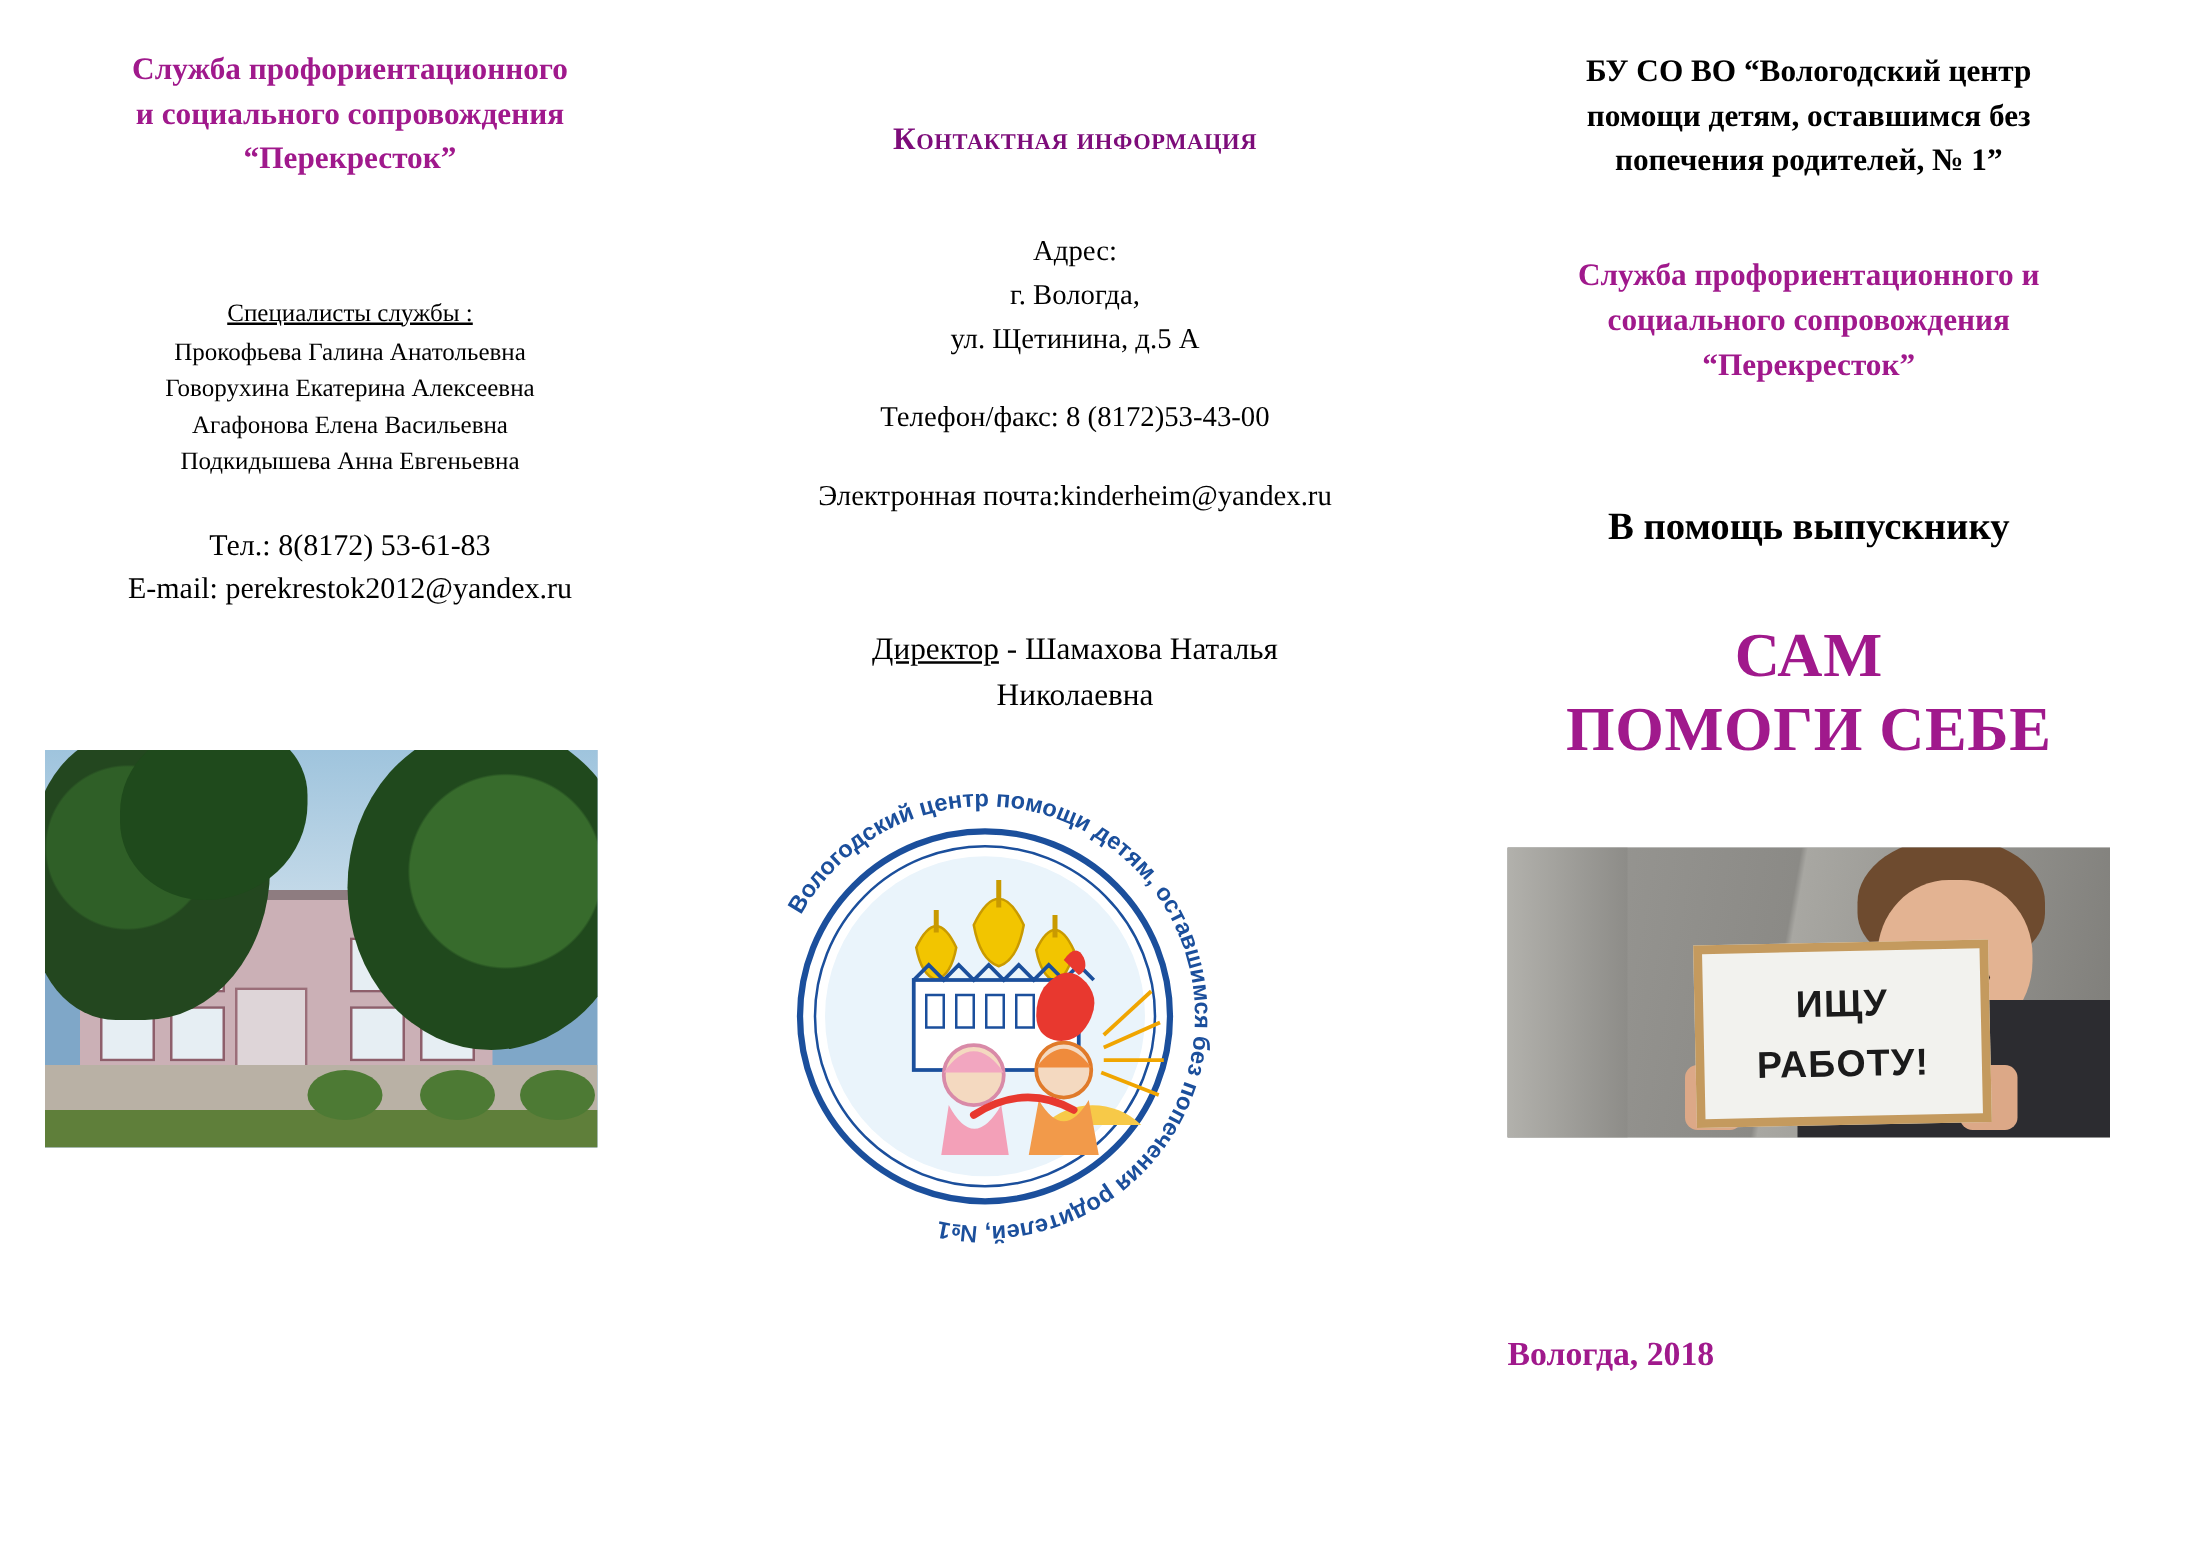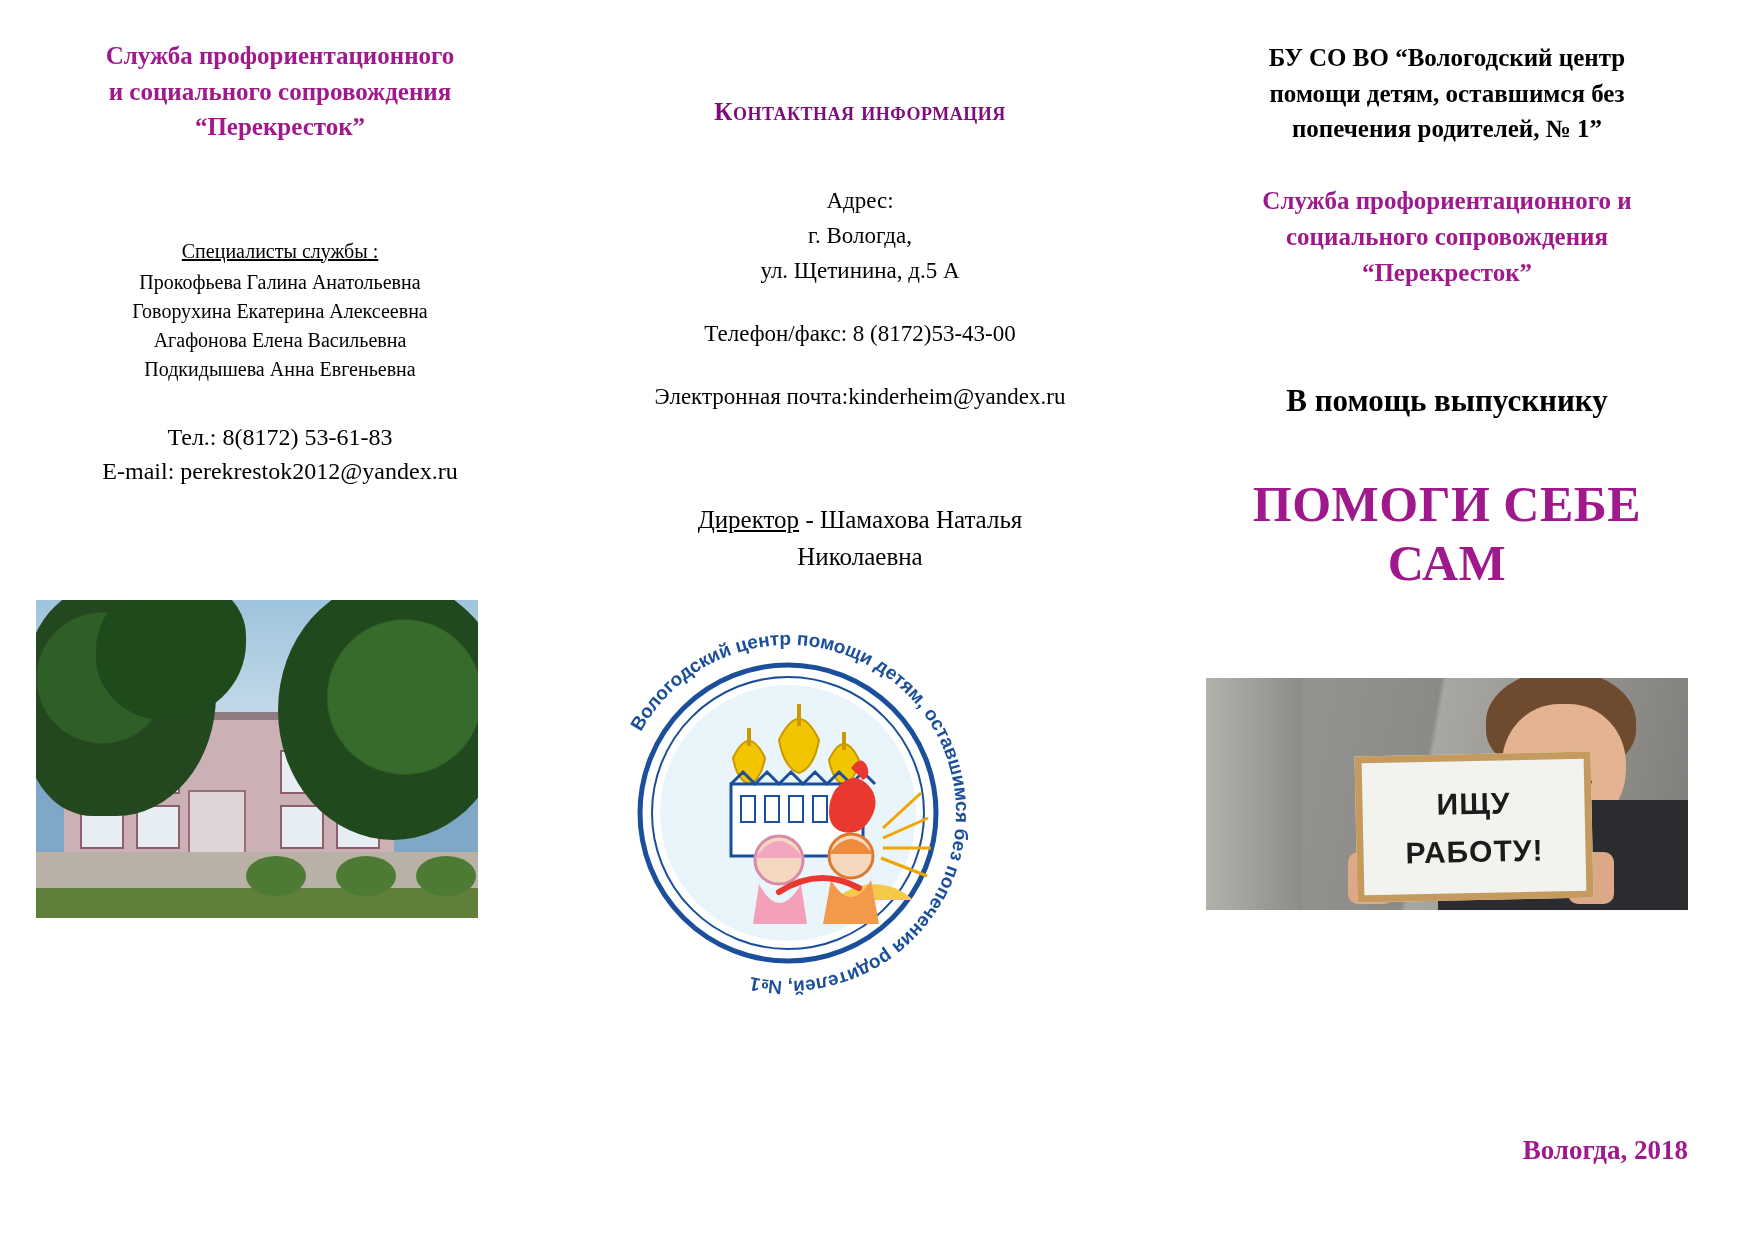--- a/index.html
+++ b/index.html
@@ -134,21 +134,21 @@
     line-height: 1.42;
     text-align: center;
     margin-top: 14px;
   }
   .right-service {
     color: #a0198c;
     font-weight: bold;
     font-size: 25px;
     line-height: 1.45;
     text-align: center;
-    margin-top: 36px;
+    margin-top: 56px;
   }
   .right-sub {
     color: #000000;
     font-weight: bold;
     font-size: 31px;
     text-align: center;
     margin-top: 92px;
   }
   .right-main {
     color: #a0198c;
@@ -177,23 +177,23 @@
   .pj-sign { position:absolute; left:150px; bottom:10px; width:236px; height:146px; background:#f2f2ee; border:7px solid #c49a5e; box-sizing:border-box; transform: rotate(-1.2deg); }
   .pj-sign-t1, .pj-sign-t2 { text-align:center; font-family:"Liberation Sans", sans-serif; font-weight:bold; color:#1b1b1b; letter-spacing:1px; }
   .pj-sign-t1 { font-size:30px; margin-top:26px; }
   .pj-sign-t2 { font-size:30px; margin-top:14px; }
   .pj-hand-l { position:absolute; left:142px; bottom:6px; width:46px; height:52px; background:#dca887; border-radius:10px; }
   .pj-hand-r { position:absolute; left:362px; bottom:6px; width:46px; height:52px; background:#dca887; border-radius:10px; }
 
   .right-year {
     position: absolute;
     left: 1206px;
-    top: 1135px;
+    top: 1068px;
     width: 482px;
-    text-align: right;
+    text-align: left;
     color: #a0198c;
     font-weight: bold;
     font-size: 27px;
   }
 </style>
 </head>
 <body>
 
 <div class="brochure">
 
@@ -246,22 +246,22 @@
 
     <div class="right-service">
       <div>Служба профориентационного и</div>
       <div>социального сопровождения</div>
       <div>“Перекресток”</div>
     </div>
 
     <div class="right-sub">В помощь выпускнику</div>
 
     <div class="right-main">
+      <div>САМ</div>
       <div>ПОМОГИ СЕБЕ</div>
-      <div>САМ</div>
     </div>
   </div>
 
   <div class="photo-building">
     <div class="ph-sky"></div>
     <div class="ph-pole"></div>
     <div class="ph-pole2"></div>
     <div class="ph-bld-roof"></div>
     <div class="ph-bld"></div>
     <div class="ph-win" style="left:44px; top:150px; width:40px; height:40px;"></div>

